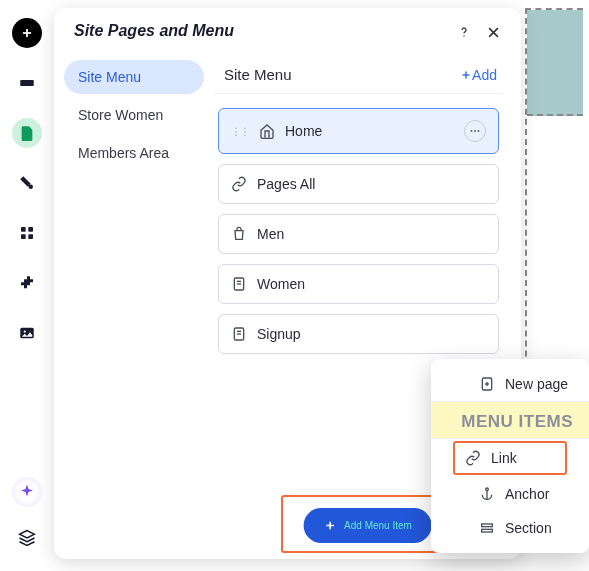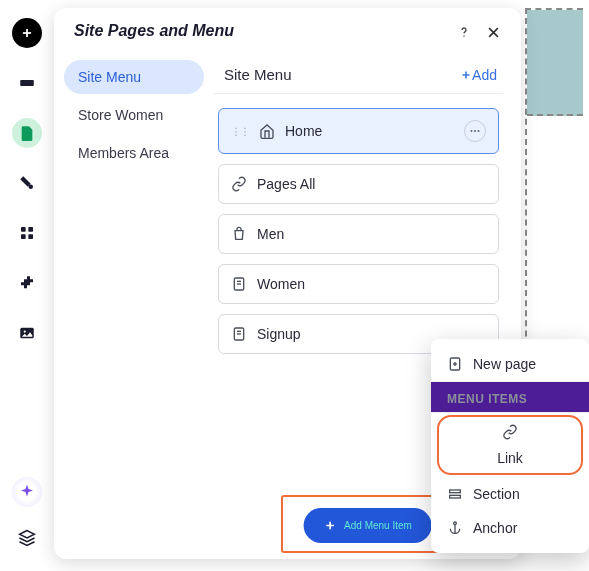--- a/index.html
+++ b/index.html
@@ -67,23 +67,23 @@
       position: absolute; right: 6px; top: 8px; width: 58px; height: 540px;
       border-top: 2px dashed #888; border-left: 2px dashed #888; border-bottom: 2px dashed #888;
     }
     .canvas-teal { position: absolute; top: 0; right: 0; left: 0; height: 106px; background: #a7c9cb; border-bottom: 2px dashed #888;}
     
     .dropdown {
       position: absolute; right: 0; bottom: 18px; width: 158px;
       background: #fff; border-radius: 8px; box-shadow: 0 8px 26px rgba(0,0,0,0.22);
       padding: 8px 0; z-index: 50;
     }
-    .dd-item { padding: 9px 16px; font-size: 14px; color: #2a2a3a; cursor: pointer; display: flex; align-items: center; gap: 10px; }
-    .dd-header { padding: 10px 16px 6px 16px; font-size: 12px; font-weight: 600; color: #8a8f9a; letter-spacing: 0.5px; background: #4c1d95; border-top: 1px solid #eceef2; border-bottom: 1px solid #eceef2; }
-    .dd-highlight { border: 2px solid #f26b3a; border-radius: 14px; margin: 2px 6px; padding: 7px 10px !important; flex-direction: column; }
+    .dd-item { padding: 9px 16px; font-size: 14px; color: #2a2a3a; cursor: pointer; display: flex; align-items: center; gap: 10px; margin-left: 32px; }
+    .dd-header { padding: 10px 16px 6px 16px; font-size: 17px; font-weight: 600; color: #8a8f9a; letter-spacing: 0.5px; background: #fef9c3; border-top: 1px solid #eceef2; border-bottom: 1px solid #eceef2; text-align: right; }
+    .dd-highlight { border: 2px solid #f26b3a; border-radius: 3px; margin: 2px 22px; padding: 7px 10px !important; }
     .dd-icon { width: 16px; display: flex; color: #4a4f5a; }
     
     svg { display: block; }
   </style>
 </head>
 <body>
 
 <div class="canvas-right">
   <div class="canvas-teal"></div>
 </div>
@@ -278,29 +278,29 @@
       <svg width="16" height="16" viewBox="0 0 24 24" fill="none" stroke="currentColor" stroke-width="2">
           <path d="M10 13a5 5 0 0 0 7 0l3-3a5 5 0 0 0-7-7l-1 1"></path>
           <path d="M14 11a5 5 0 0 0-7 0l-3 3a5 5 0 0 0 7 7l1-1"></path>
         </svg>
     </span>
     <span>Link</span>
   </div>
   <div class="dd-item">
     <span class="dd-icon">
       <svg width="16" height="16" viewBox="0 0 24 24" fill="none" stroke="currentColor" stroke-width="2">
-          <rect x="4" y="6" width="16" height="4"></rect>
-          <rect x="4" y="14" width="16" height="4"></rect>
+          <circle cx="12" cy="5" r="2"></circle>
+          <line x1="12" y1="7" x2="12" y2="21"></line>
+          <path d="M5 13a7 7 0 0 0 14 0"></path>
         </svg>
     </span>
-    <span>Section</span>
+    <span>Anchor</span>
   </div>
   <div class="dd-item">
     <span class="dd-icon">
       <svg width="16" height="16" viewBox="0 0 24 24" fill="none" stroke="currentColor" stroke-width="2">
-          <circle cx="12" cy="5" r="2"></circle>
-          <line x1="12" y1="7" x2="12" y2="21"></line>
-          <path d="M5 13a7 7 0 0 0 14 0"></path>
+          <rect x="4" y="6" width="16" height="4"></rect>
+          <rect x="4" y="14" width="16" height="4"></rect>
         </svg>
     </span>
-    <span>Anchor</span>
+    <span>Section</span>
   </div>
 </div>
 
 </body></html>

